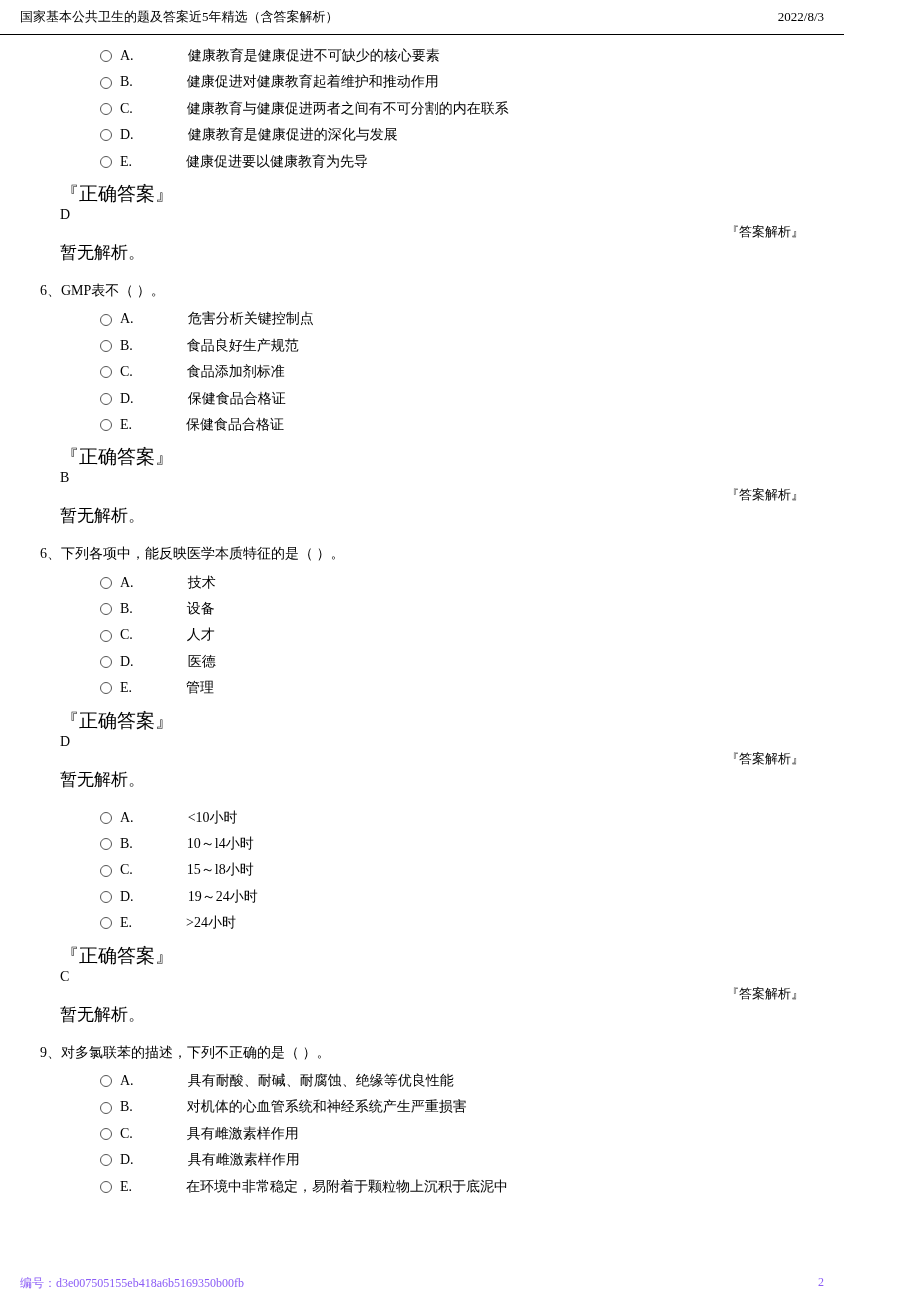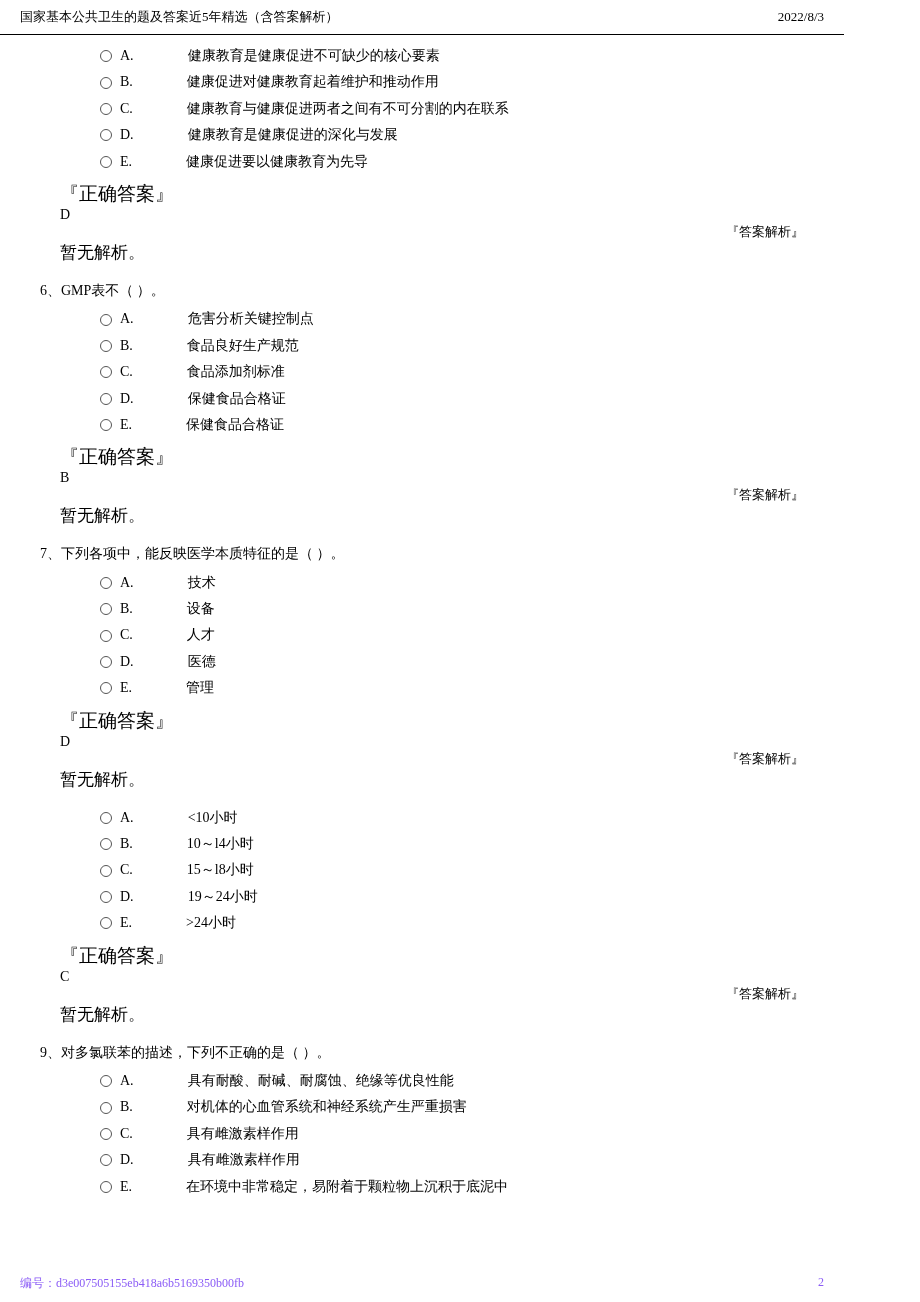--- a/index.html
+++ b/index.html
@@ -171,21 +171,21 @@
           </div>
         </div>
         <div class="answer-block">
           <div class="answer-label">『正确答案』</div>
           <div class="answer-value">B</div>
           <div class="analysis-label">『答案解析』</div>
           <div class="analysis-value">暂无解析。</div>
         </div>
       </div>
       <div class="question-block">
-        <div class="question-title">7、下列各项中，能反映医学本质特征的是（     ）。</div>
+        <div class="question-title">6、下列各项中，能反映医学本质特征的是（     ）。</div>
         <div class="options">
           <div class="option">
             <span class="radio-circle"></span>
             <span class="option-label">A.</span>
             <span class="option-text">技术</span>
           </div>
           <div class="option">
             <span class="radio-circle"></span>
             <span class="option-label">B.</span>
             <span class="option-text">设备</span>

